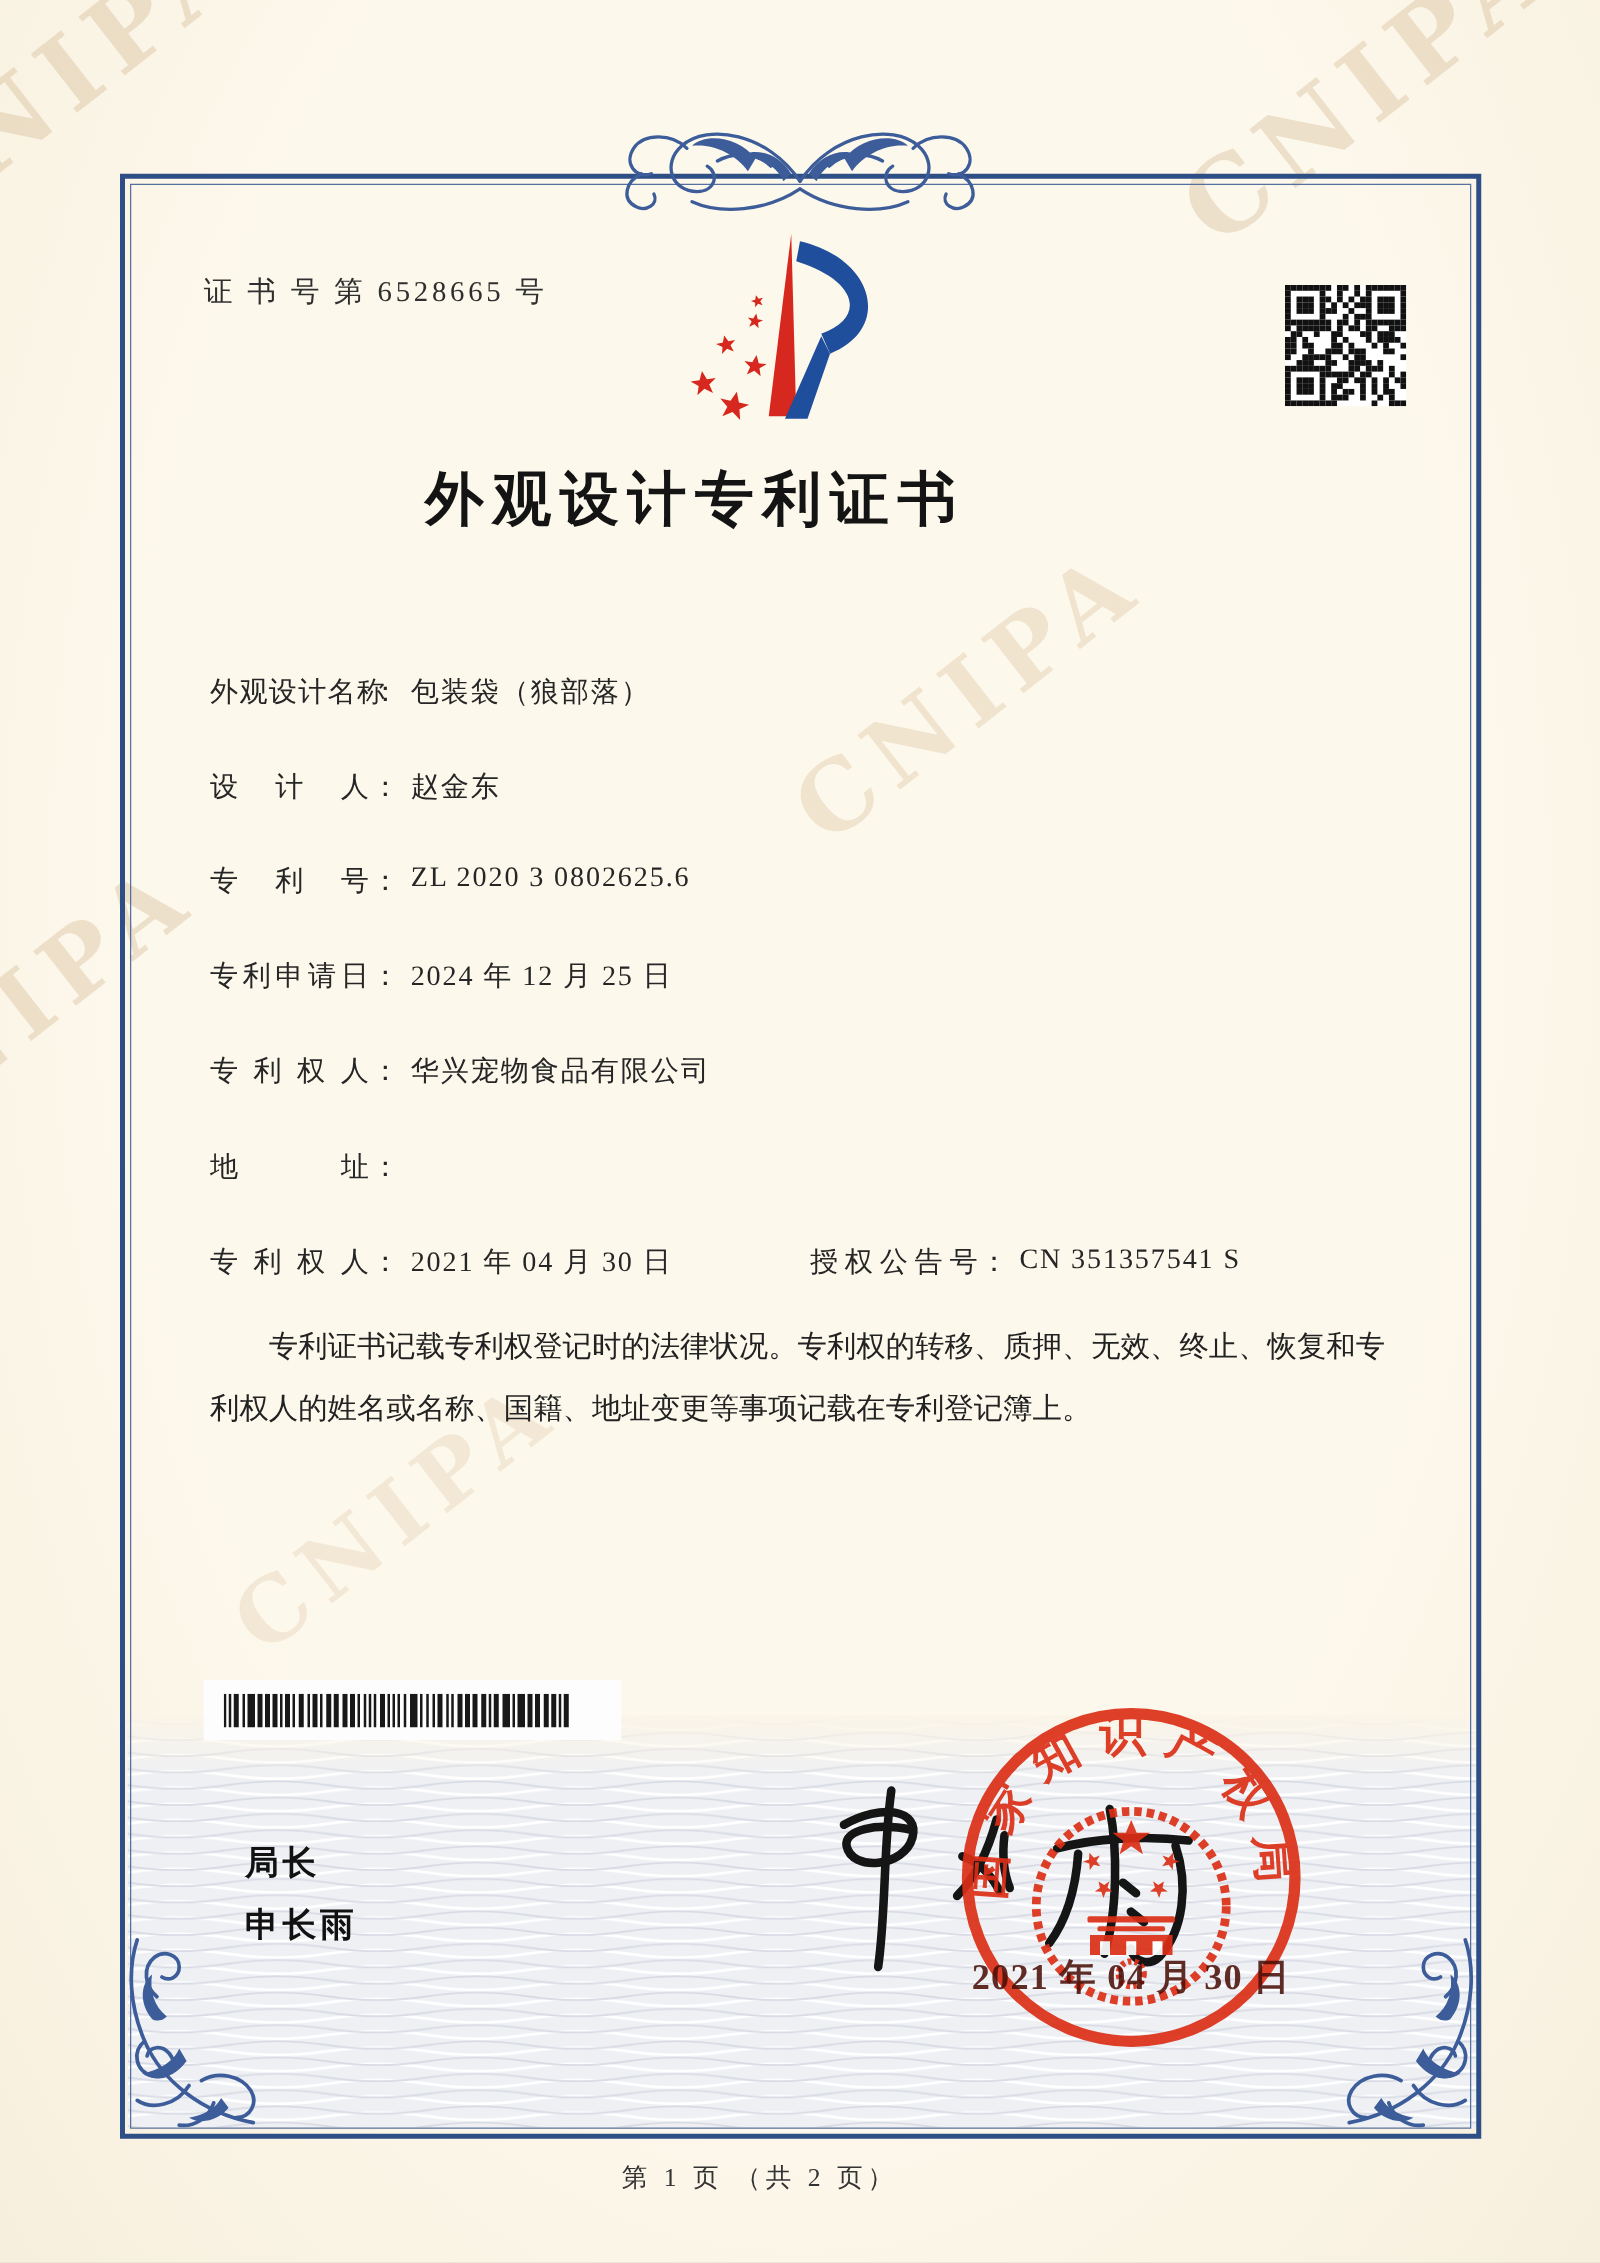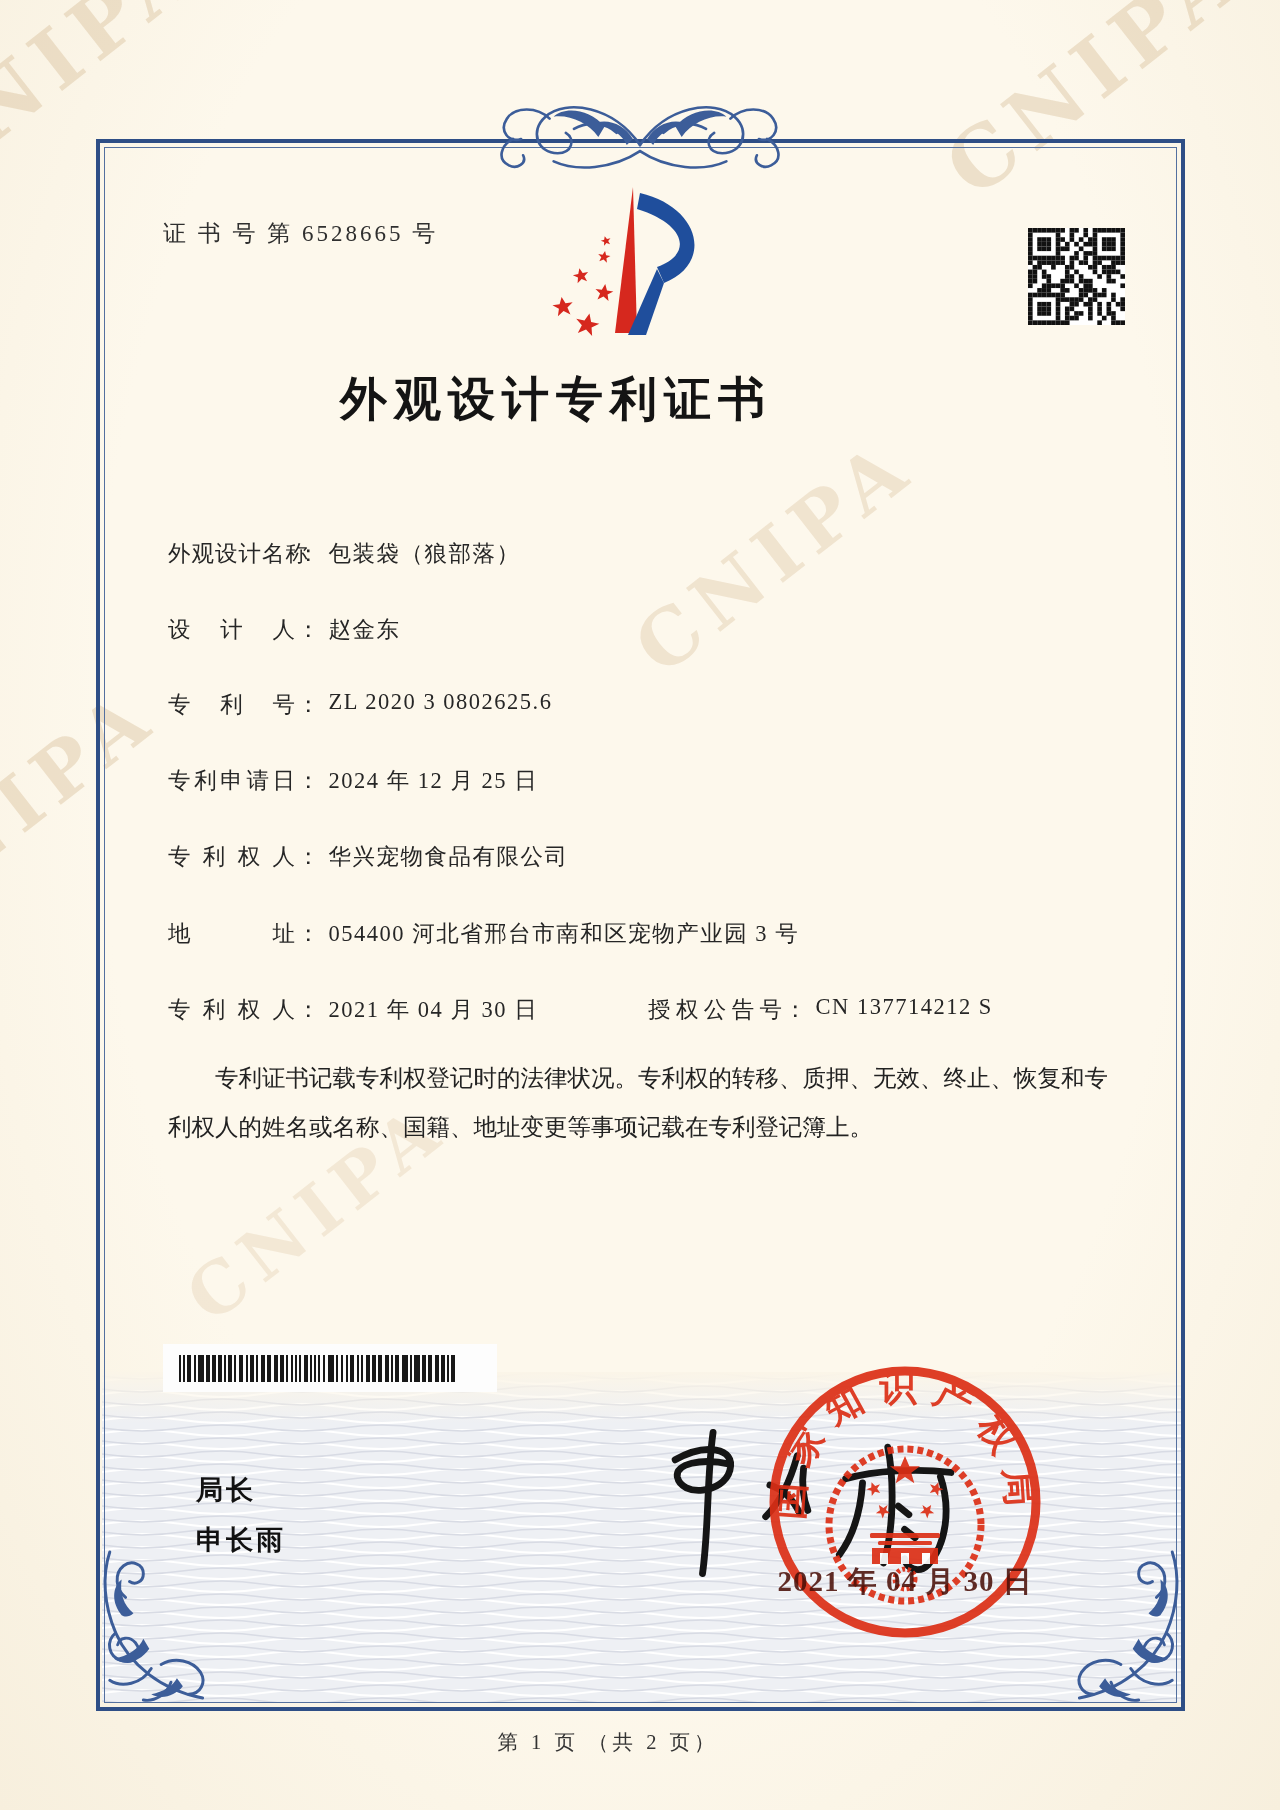--- a/index.html
+++ b/index.html
@@ -449,31 +449,30 @@
       <span class="f-value">2024 年 12 月 25 日</span>
   </div>
   <div class="f-row r5">
     <span class="f-label">专利权人</span>
       <span class="f-colon">：</span>
       <span class="f-value">华兴宠物食品有限公司</span>
   </div>
   <div class="f-row r6">
     <span class="f-label">地址</span>
       <span class="f-colon">：</span>
-      <span class="f-value">054400  河北省邢台市南和区宠物产业园 3 号</span>
   </div>
   <div class="f-row r7">
     <span class="f-label">专利权人</span>
       <span class="f-colon">：</span>
       <span class="f-value">2021 年 04 月 30 日</span>
   </div>
   <div class="f-row r7 grant2">
     <span class="f-label wide">授权公告号</span>
       <span class="f-colon">：</span>
-      <span class="f-value">CN 137714212 S</span>
+      <span class="f-value">CN 351357541 S</span>
   </div>
 
   <div class="body-text">
     <p>专利证书记载专利权登记时的法律状况。专利权的转移、质押、无效、终止、恢复和专利权人的姓名或名称、国籍、地址变更等事项记载在专利登记簿上。</p>
   </div>
 
   <div class="barcode-back"></div>
   <div class="barcode" id="barcode"><span style="width:2px"></span><i style="width:2px"></i><span style="width:2px"></span><i style="width:2px"></i><span style="width:4px"></span><i style="width:3px"></i><span style="width:2px"></span><i style="width:2px"></i><span style="width:6px"></span><i style="width:2px"></i><span style="width:4px"></span><i style="width:2px"></i><span style="width:4px"></span><i style="width:2px"></i><span style="width:4px"></span><i style="width:2px"></i><span style="width:2px"></span><i style="width:2px"></i><span style="width:4px"></span><i style="width:2px"></i><span style="width:2px"></span><i style="width:3px"></i><span style="width:4px"></span><i style="width:3px"></i><span style="width:2px"></span><i style="width:2px"></i><span style="width:4px"></span><i style="width:2px"></i><span style="width:2px"></span><i style="width:3px"></i><span style="width:4px"></span><i style="width:2px"></i><span style="width:4px"></span><i style="width:3px"></i><span style="width:4px"></span><i style="width:2px"></i><span style="width:4px"></span><i style="width:2px"></i><span style="width:2px"></span><i style="width:3px"></i><span style="width:2px"></span><i style="width:2px"></i><span style="width:2px"></span><i style="width:2px"></i><span style="width:2px"></span><i style="width:3px"></i><span style="width:4px"></span><i style="width:2px"></i><span style="width:2px"></span><i style="width:2px"></i><span style="width:2px"></span><i style="width:2px"></i><span style="width:2px"></span><i style="width:3px"></i><span style="width:2px"></span><i style="width:3px"></i><span style="width:6px"></span><i style="width:2px"></i><span style="width:2px"></span><i style="width:3px"></i><span style="width:2px"></span><i style="width:3px"></i><span style="width:2px"></span><i style="width:2px"></i><span style="width:4px"></span><i style="width:3px"></i><span style="width:2px"></span><i style="width:2px"></i><span style="width:2px"></span><i style="width:3px"></i><span style="width:4px"></span><i style="width:2px"></i><span style="width:4px"></span><i style="width:2px"></i><span style="width:4px"></span><i style="width:3px"></i><span style="width:4px"></span><i style="width:2px"></i><span style="width:2px"></span><i style="width:2px"></i><span style="width:4px"></span><i style="width:3px"></i><span style="width:6px"></span><i style="width:2px"></i><span style="width:2px"></span><i style="width:2px"></i><span style="width:6px"></span><i style="width:2px"></i><span style="width:4px"></span><i style="width:2px"></i><span style="width:4px"></span><i style="width:3px"></i><span style="width:4px"></span><i style="width:2px"></i><span style="width:4px"></span><i style="width:2px"></i><span style="width:2px"></span><i style="width:2px"></i><span style="width:4px"></span><i style="width:3px"></i></div>
 
   <div class="sig-label sl1">局长</div>

